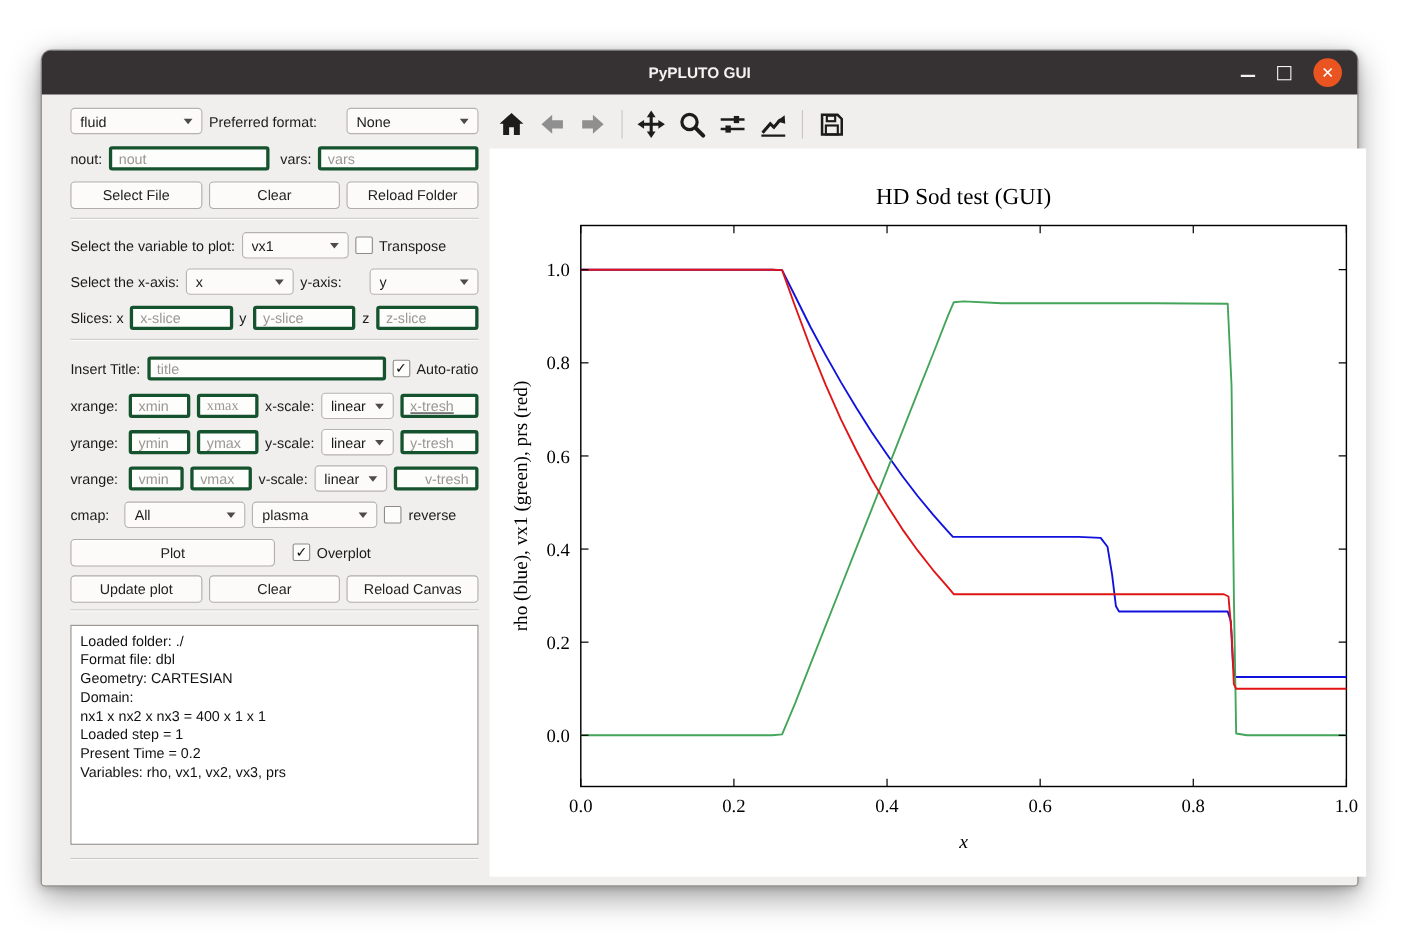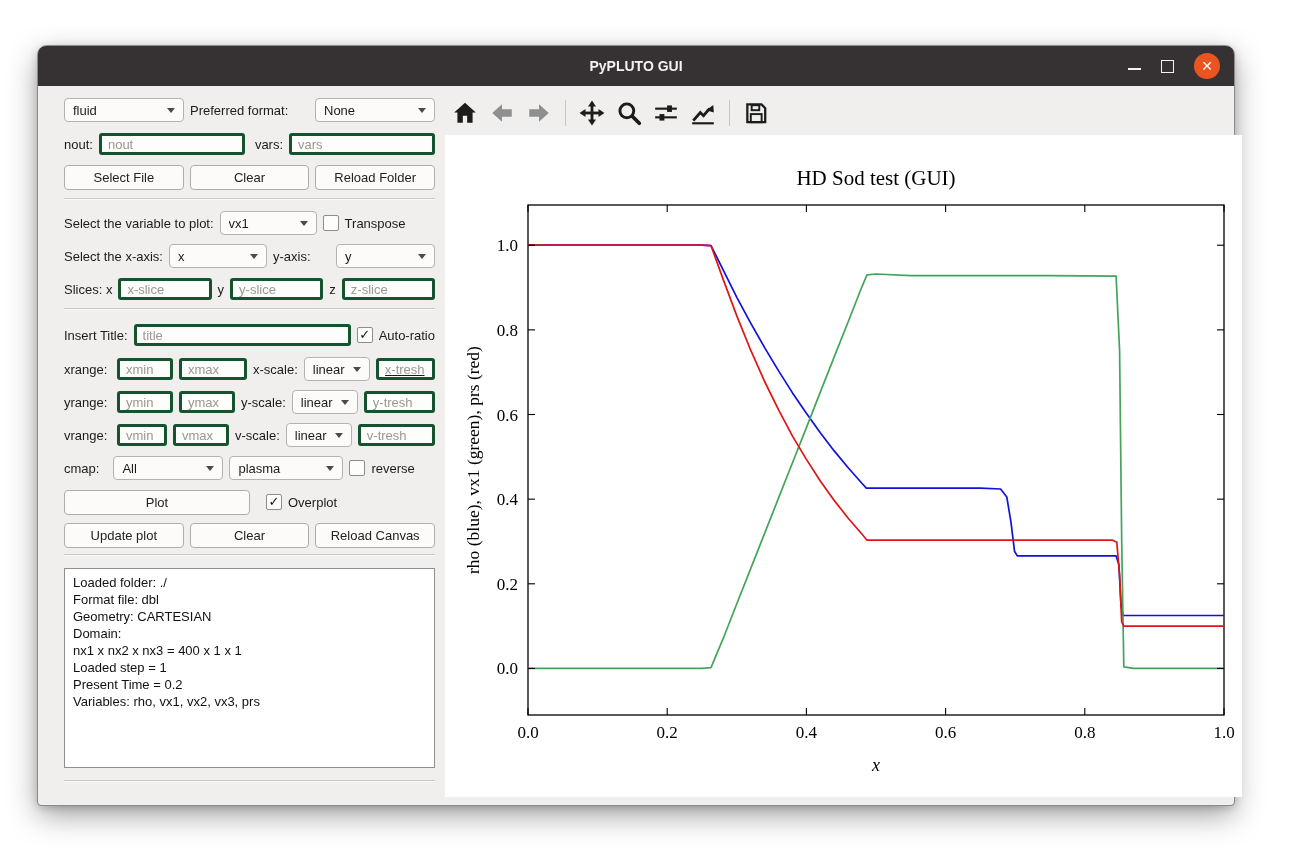--- a/index.html
+++ b/index.html
@@ -129,21 +129,21 @@
       <div class="row" style="top:236px">
         <span class="lbl">Insert Title:</span>
         <input class="inp" style="flex: 1 1 0%;" placeholder="title">
         <span class="cb checked"></span>
         <span class="lbl">Auto-ratio</span>
       </div>
 
       <div class="row" style="top:270px">
         <span class="lbl" style="width:47px">xrange:</span>
         <input class="inp" style="width: 56px;" placeholder="xmin">
-        <input class="inp" style="width: 68px;" placeholder="xmax">
+        <input class="inp" style="width: 56px; font-family: Liberation Serif, serif;" placeholder="xmax">
         <span class="lbl">x-scale:</span>
         <div class="combo" style="width:66px">
           <span class="cv">linear</span>
           <span class="arr"></span>
         </div>
         <input class="inp" style="flex: 1 1 0%; text-decoration: underline;" placeholder="x-tresh">
       </div>
 
       <div class="row" style="top:303px">
         <span class="lbl" style="width:47px">yrange:</span>
@@ -159,21 +159,21 @@
 
       <div class="row" style="top:336px">
         <span class="lbl" style="width:47px">vrange:</span>
         <input class="inp" style="width: 50px;" placeholder="vmin">
         <input class="inp" style="width: 56px;" placeholder="vmax">
         <span class="lbl">v-scale:</span>
         <div class="combo" style="width:66px">
           <span class="cv">linear</span>
           <span class="arr"></span>
         </div>
-        <input class="inp" style="flex: 1 1 0%;" placeholder="v-tresh">
+        <input class="inp" style="flex: 1 1 0%; text-align: right;" placeholder="v-tresh">
       </div>
 
       <div class="row" style="top:403px">
         <button class="pbtn" style="width:186px">Plot</button>
         <span class="cb checked" style="margin-left:10px"></span>
         <span class="lbl">Overplot</span>
       </div>
 
       <div class="row" style="top:369px">
         <span class="lbl">cmap:</span>

